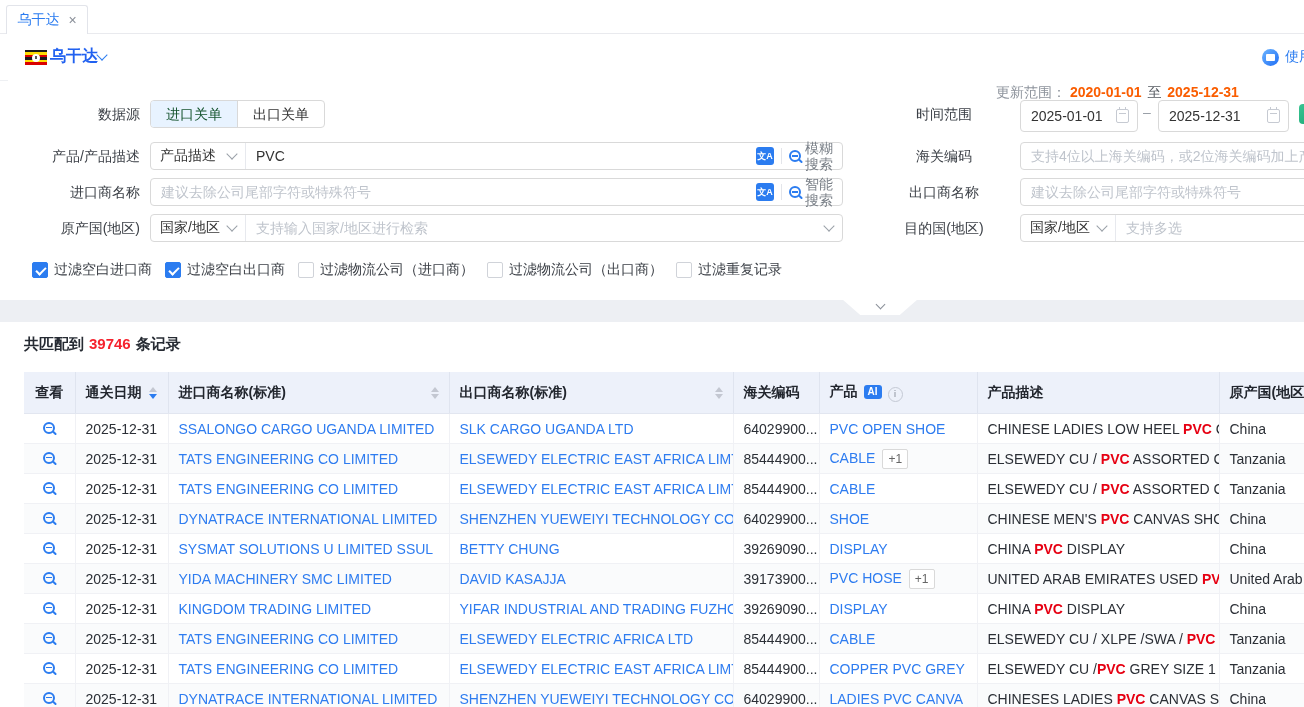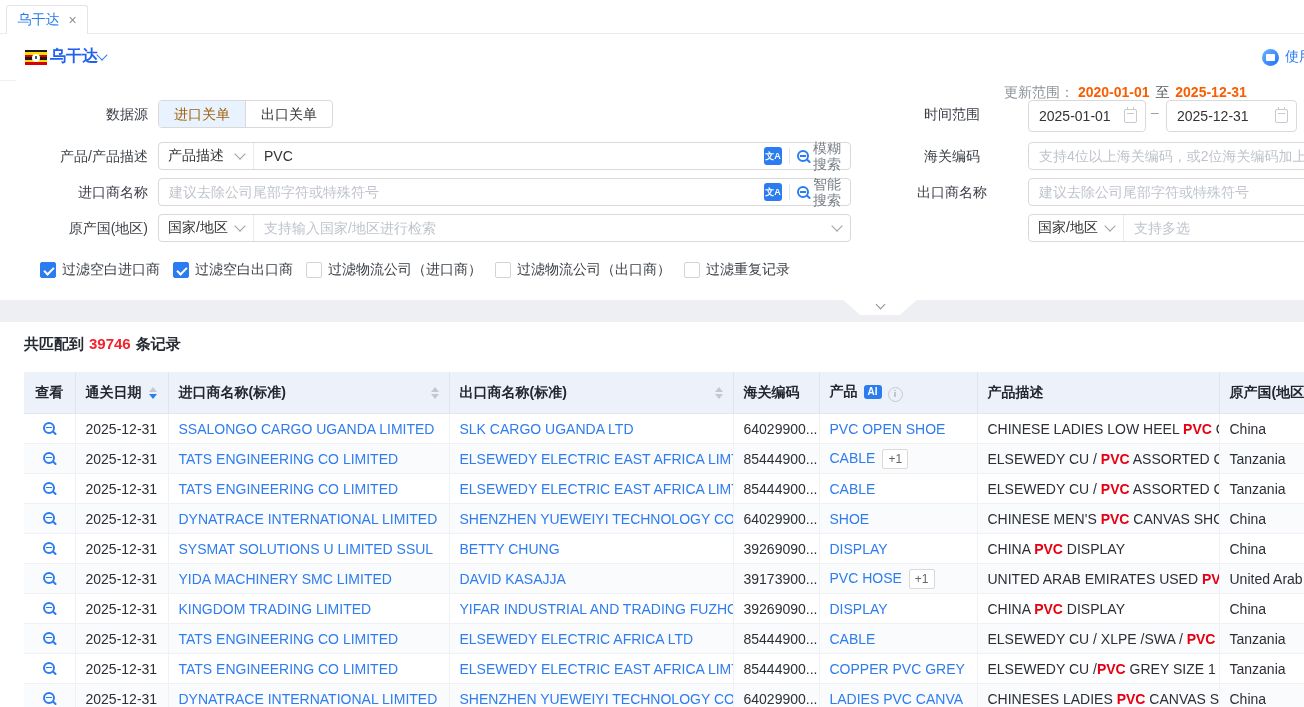--- a/index.html
+++ b/index.html
@@ -18,31 +18,31 @@
   .flag-circle{position:absolute;left:7px;top:3.5px;width:8px;height:8px;background:#fff;border-radius:50%;}
   .flag-bird{position:absolute;left:10px;top:6px;width:2px;height:3px;background:#555;}
   .country{position:absolute;left:50px;top:12px;color:#2161f0;font-weight:bold;font-size:16px;}
   .chev{display:inline-block;width:7px;height:7px;border-right:1.6px solid #2b7cf0;border-bottom:1.6px solid #2b7cf0;transform:rotate(45deg);}
   .country-chev{position:absolute;left:98px;top:17px;}
   .help{position:absolute;left:1262px;top:14px;display:flex;align-items:center;gap:6px;color:#2b7cf0;white-space:nowrap;cursor:pointer;}
   .help-ic{width:17px;height:17px;border-radius:50%;background:linear-gradient(135deg,#6db5ff,#1f6ef5);position:relative;flex:0 0 auto;}
   .help-ic::after{content:"";position:absolute;left:4px;top:5px;width:9px;height:7px;background:#fff;border-radius:1px;}
   .hdr-divider{position:absolute;top:80px;left:0;right:0;border-top:1px solid #eef0f3;}
   
-  .form{position:absolute;top:80px;left:16px;right:0;height:220px;background:#fff;}
+  .form{position:absolute;top:80px;left:8px;right:0;height:220px;background:#fff;}
   .update-range{position:absolute;left:988px;top:4px;white-space:nowrap;}
   .ur-label{color:#8d939c;}
   .ur-date{color:#fa5d00;font-weight:bold;}
   .ur-to{color:#555a61;margin:0 2px;}
   .frow{position:absolute;left:0;right:0;height:28px;}
   .flabel{position:absolute;left:0;width:132px;text-align:right;line-height:28px;color:#3c4047;}
   .rlabel{position:absolute;left:870px;width:132px;text-align:center;line-height:28px;color:#3c4047;}
   .seg{position:absolute;left:142px;top:0;height:28px;display:flex;border:1px solid #d9d9d9;border-radius:4px;overflow:hidden;background:#fff;box-sizing:border-box;}
   .seg-opt{padding:0 15px;line-height:26px;cursor:pointer;color:#333;}
-  .seg-opt.active{background:#e8f3ff;color:#a16207;}
+  .seg-opt.active{background:#e8f3ff;color:#14532d;}
   .seg-opt + .seg-opt{border-left:1px solid #d9d9d9;}
   .input-group{position:absolute;display:flex;align-items:center;height:28px;border:1px solid #d9d9d9;border-radius:4px;background:#fff;box-sizing:border-box;}
   .lgrp{left:142px;width:693px;}
   .rgrp{left:1012px;width:340px;}
   .ig-select{display:flex;align-items:center;justify-content:space-between;width:95px;padding:0 9px;height:100%;box-sizing:border-box;border-right:1px solid #e7e9ee;color:#333;cursor:pointer;flex:0 0 auto;}
   .ig-select .caret-g{margin-right:0;}
   .ig-input{flex:1;min-width:0;border:none;outline:none;background:transparent;padding:0 10px;font:inherit;color:#333;}
   .ig-input::placeholder{color:#bfc4cc;}
   .ig-icons{display:flex;align-items:center;gap:7px;padding-right:9px;flex:0 0 auto;}
   .trans{width:18px;height:18px;border-radius:3px;background:#2b7cf0;color:#fff;font-size:9px;font-weight:bold;
@@ -205,20 +205,21 @@
     <div class="input-group lgrp">
       <div class="ig-select">
         <span>国家/地区</span>
         <span class="caret-g"></span>
       </div>
       <input class="ig-input" placeholder="支持输入国家/地区进行检索" style="">
       <div class="ig-icons">
         <span class="caret-g"></span>
       </div>
     </div>
+    <div class="rlabel">目的国(地区)</div>
     <div class="input-group rgrp">
       <div class="ig-select">
         <span>国家/地区</span>
         <span class="caret-g"></span>
       </div>
       <input class="ig-input" placeholder="支持多选" style="">
     </div>
   </div>
 
   <div class="cb-row">

